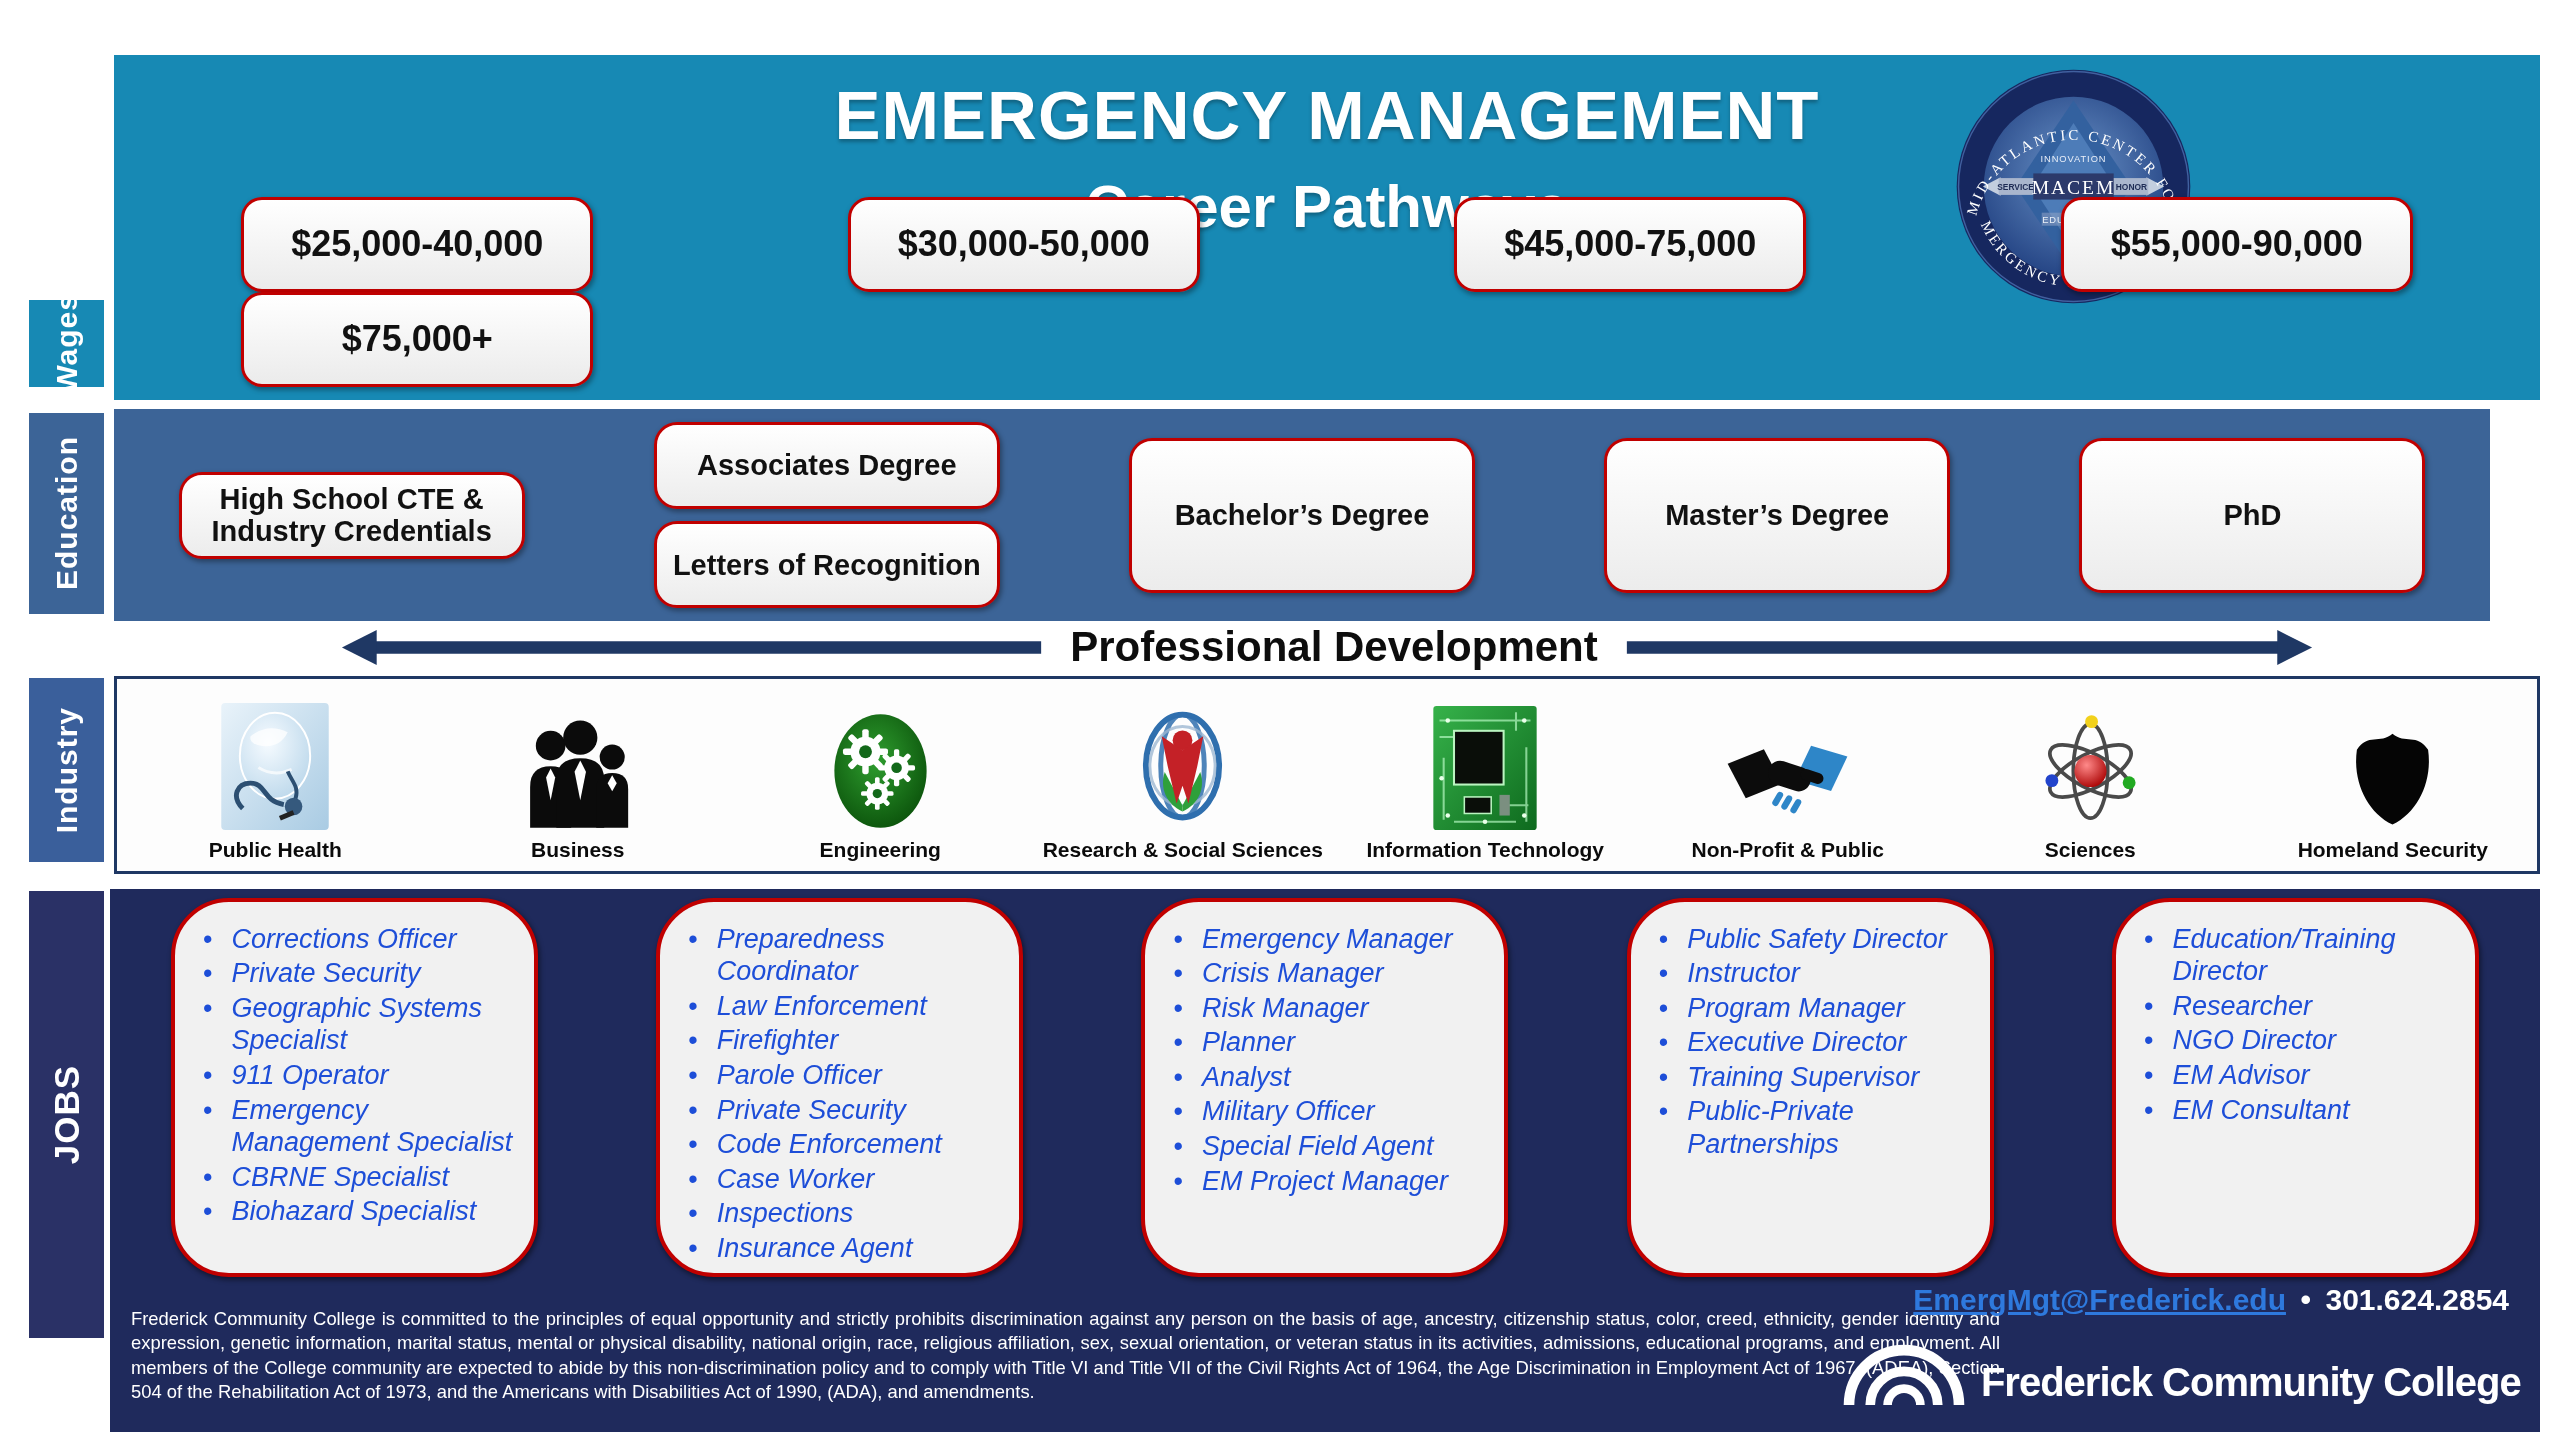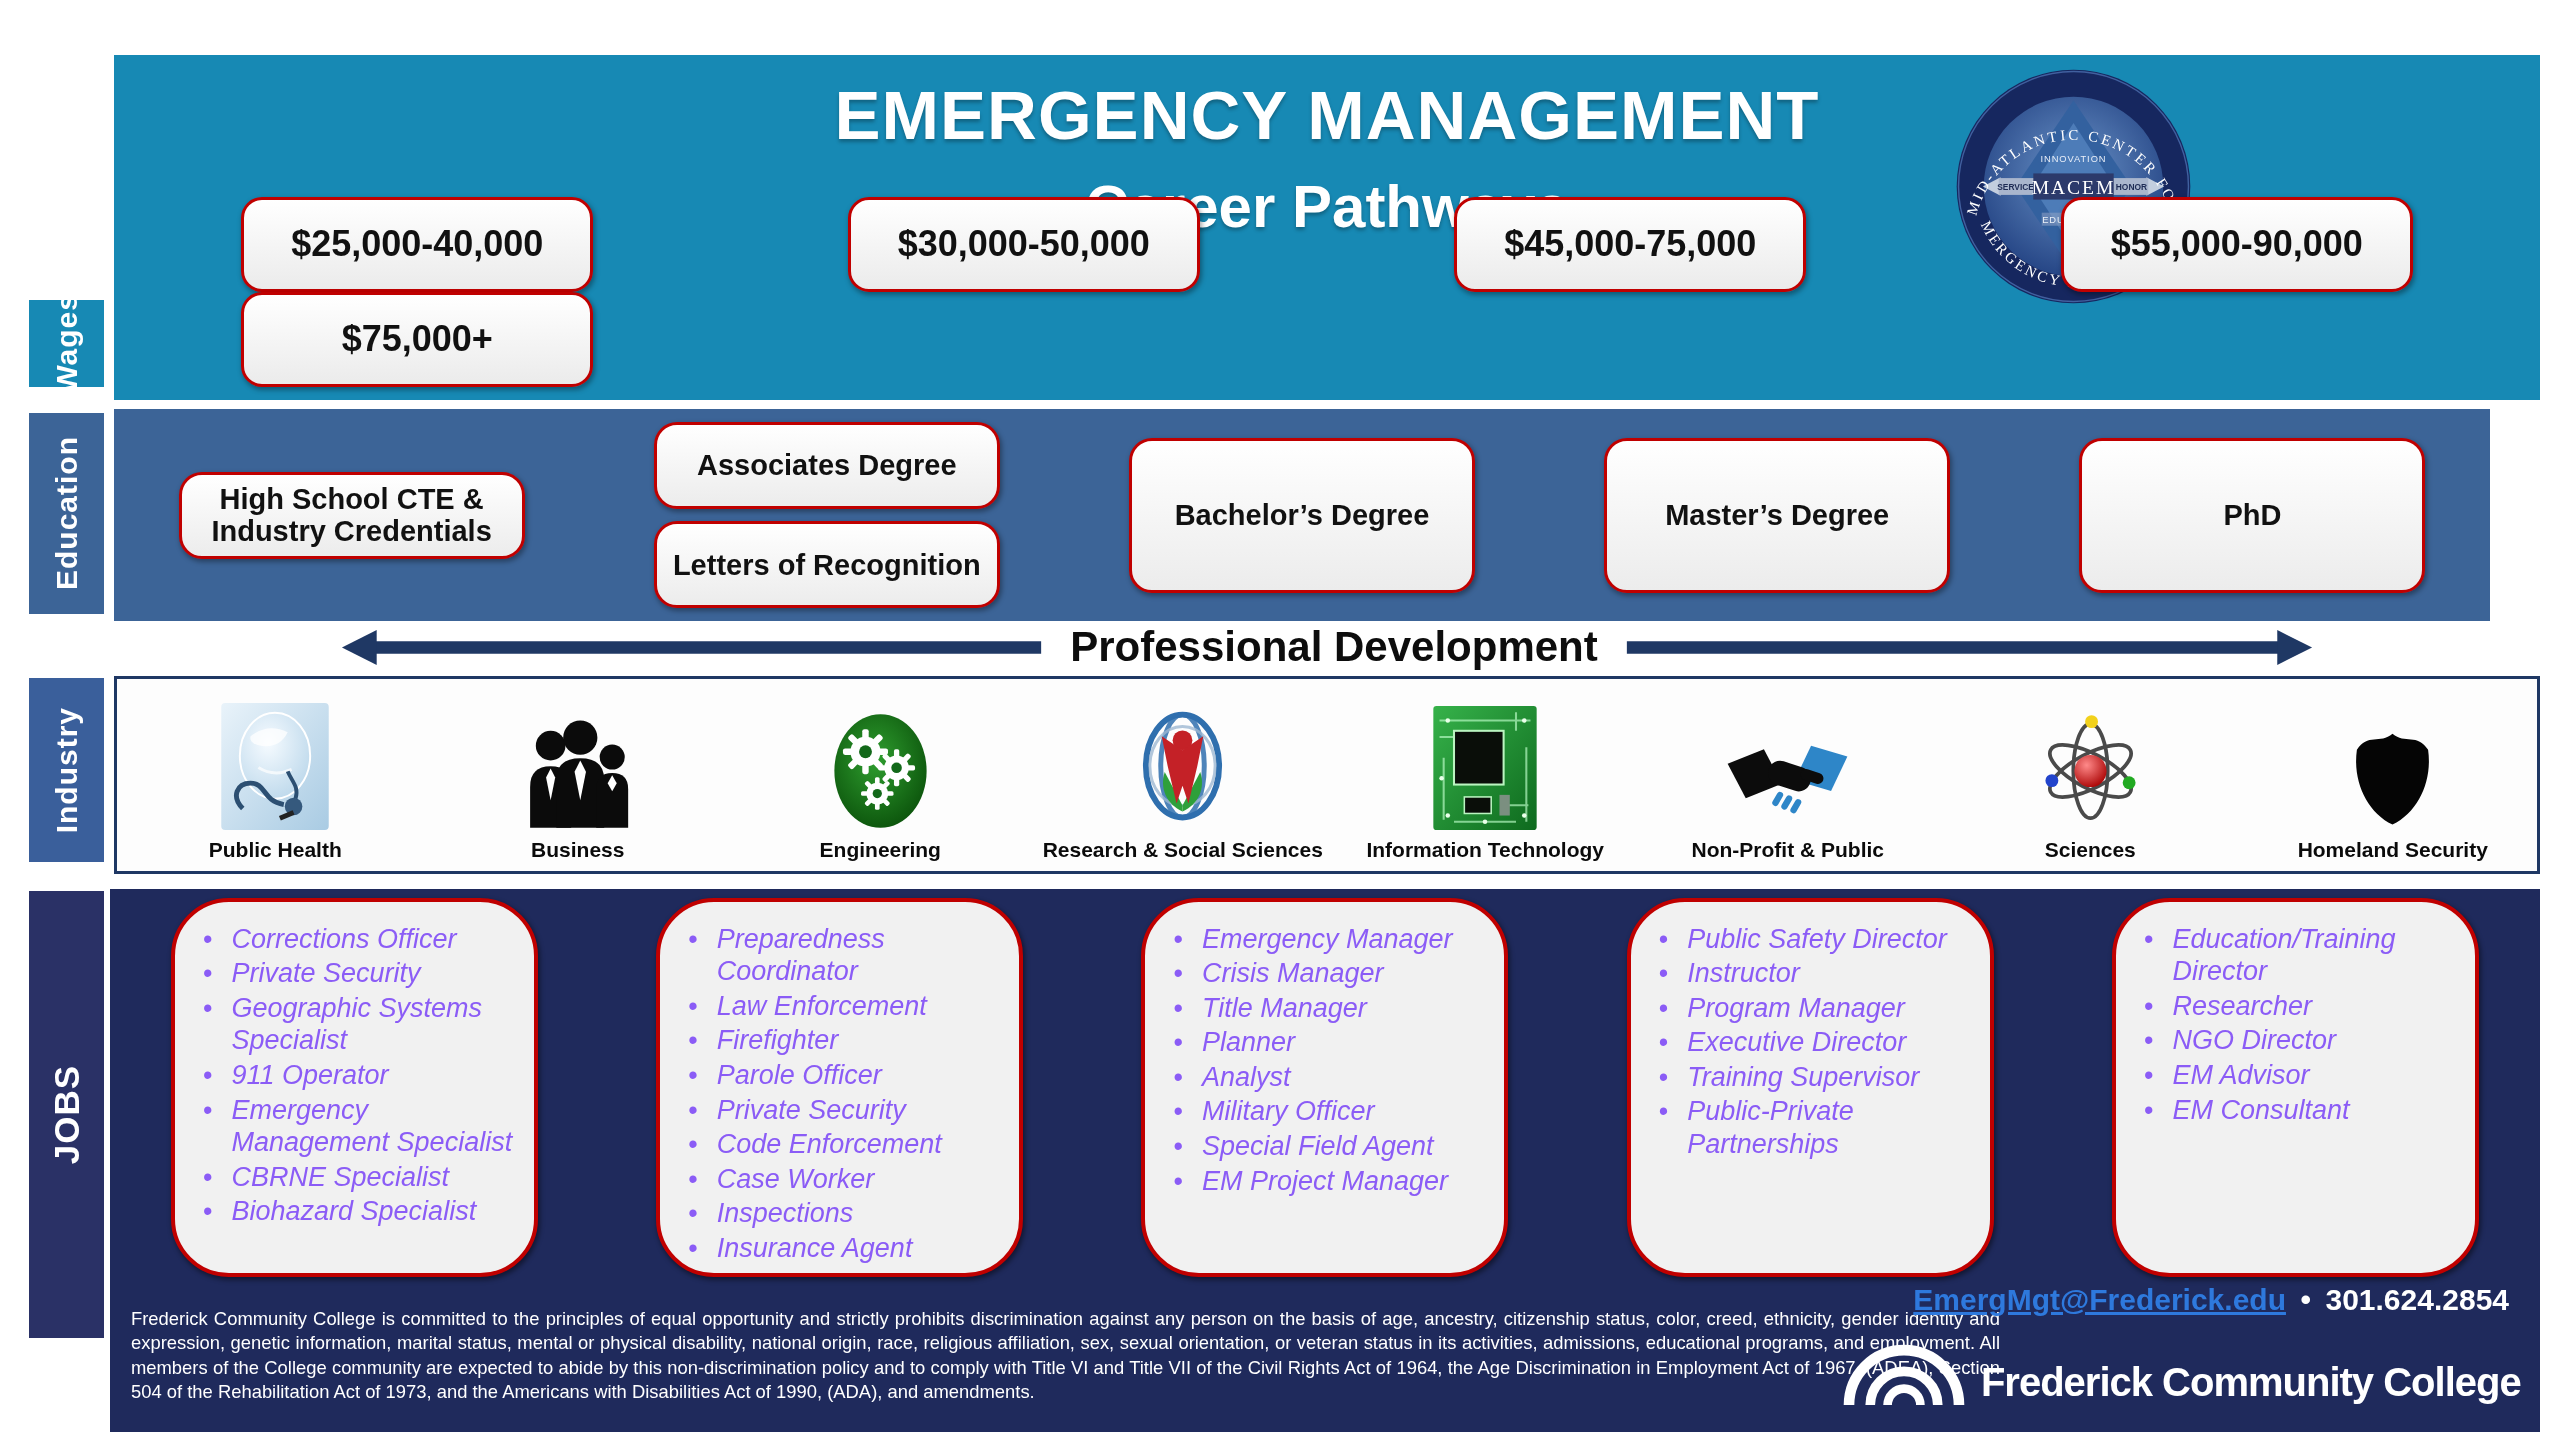--- a/index.html
+++ b/index.html
@@ -52,21 +52,21 @@
   .ind-icon{height:133px;display:flex;align-items:flex-end;justify-content:center;}
   .ind-label{font-size:21px;font-weight:bold;color:#0b0b0b;text-align:center;line-height:1.05;}
 
   
   .band-jobs{position:absolute;left:110px;top:889px;width:2430px;height:543px;background:#1f2a5c;}
   .jobs-row{position:absolute;top:8.7px;left:1.9px;right:1.9px;display:grid;grid-template-columns:repeat(5,1fr);
             justify-items:center;}
   .job-box{width:367px;height:379px;background:#f1f1f1;border:4.8px solid #c00000;border-radius:58px;
            padding:21px 11.6px 9.7px 15.5px;box-sizing:border-box;overflow:hidden;
            box-shadow:1.9px 2.9px 5.8px rgba(0,0,0,.45);}
-  .job-box ul{list-style:none;margin:0;padding:0;font-style:italic;font-size:27px;color:#8b5cf6;line-height:1.21;}
+  .job-box ul{list-style:none;margin:0;padding:0;font-style:italic;font-size:27px;color:#1d4ed8;line-height:1.21;}
   .job-box li{padding-left:41px;position:relative;margin-bottom:1.9px;}
   .job-box li::before{content:"\2022";position:absolute;left:12.6px;font-style:normal;}
 
   .disclaimer{position:absolute;left:21px;top:418px;width:1869px;font-size:18.4px;color:#fff;
               line-height:1.33;text-align:justify;}
   .contact{position:absolute;right:31px;top:394px;display:flex;align-items:center;gap:14.5px;
            font-size:30px;font-weight:bold;color:#fff;white-space:nowrap;}
   .contact a{color:#2e79dd;text-decoration:underline;}
   .fcc-logo{position:absolute;right:19.3px;top:437px;display:flex;align-items:flex-end;gap:13.5px;color:#fff;}
   .fcc-name{font-size:40px;font-weight:bold;letter-spacing:-1px;line-height:1;padding-bottom:5.8px;white-space:nowrap;}
@@ -361,21 +361,21 @@
             <li>Code Enforcement</li>
             <li>Case Worker</li>
             <li>Inspections</li>
             <li>Insurance Agent</li>
           </ul>
       </div>
       <div class="job-box">
         <ul>
             <li>Emergency Manager</li>
             <li>Crisis Manager</li>
-            <li>Title Manager</li>
+            <li>Risk Manager</li>
             <li>Planner</li>
             <li>Analyst</li>
             <li>Military Officer</li>
             <li>Special Field Agent</li>
             <li>EM Project Manager</li>
           </ul>
       </div>
       <div class="job-box">
         <ul>
             <li>Public Safety Director</li>

